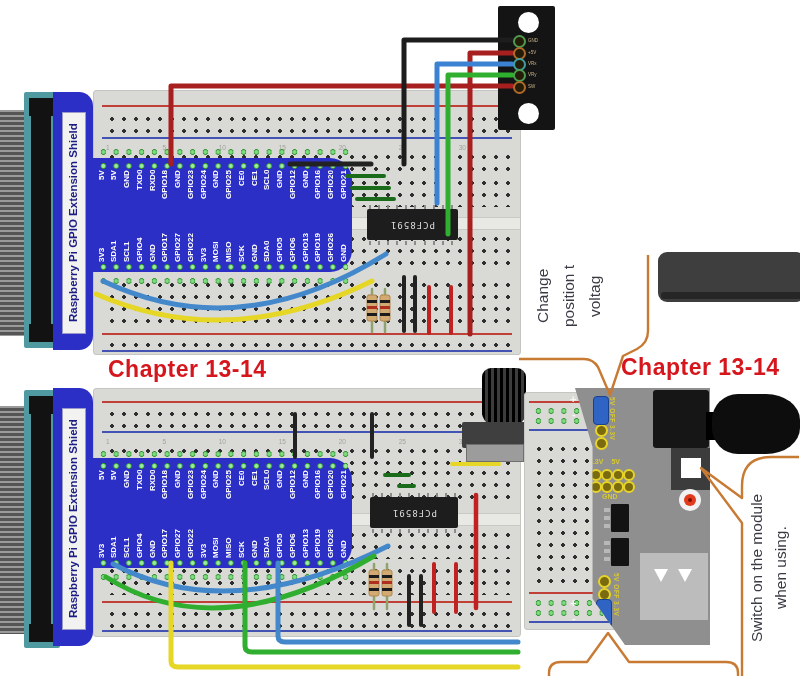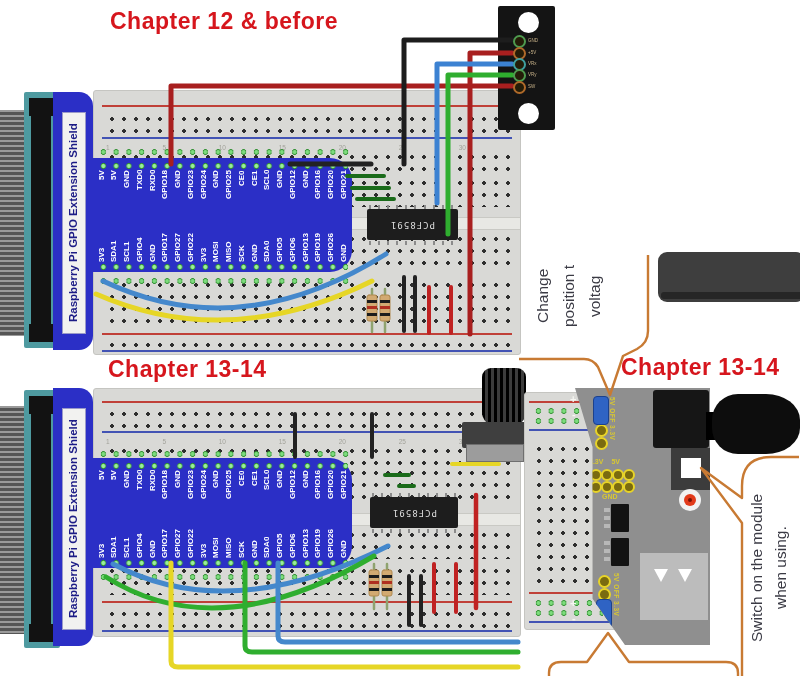--- a/index.html
+++ b/index.html
@@ -62,21 +62,20 @@
   .callout-text{display:flex;}
   .callout-text span{writing-mode:vertical-rl;transform:rotate(180deg);text-align:center;
       font-size:15.5px;color:#3a3a44;white-space:nowrap;line-height:17px;}
   svg{position:absolute;left:0;top:0;}
 </style>
 </head>
 <body>
 
 <div id="root">
 
-  <div class="abs title" style="left:110px;top:8px;">Chapter 12 &amp; before</div>
   <div class="abs title" style="left:108px;top:356px;">Chapter 13-14</div>
   <div class="abs title" style="left:621px;top:354px;">Chapter 13-14</div>
 
   <div class="abs cable" style="left:0;top:110px;width:26px;height:226px;"></div>
   <div class="abs idc" style="left:24px;top:92px;width:36px;height:256px;"></div>
   <div class="abs clamp" style="left:31px;top:98px;width:20px;height:244px;"></div>
   <div class="abs clamp" style="left:29px;top:98px;width:26px;height:18px;"></div>
   <div class="abs clamp" style="left:29px;top:324px;width:26px;height:18px;"></div>
 
   <div class="abs board" style="left:93px;top:90px;width:426px;height:263px;">

